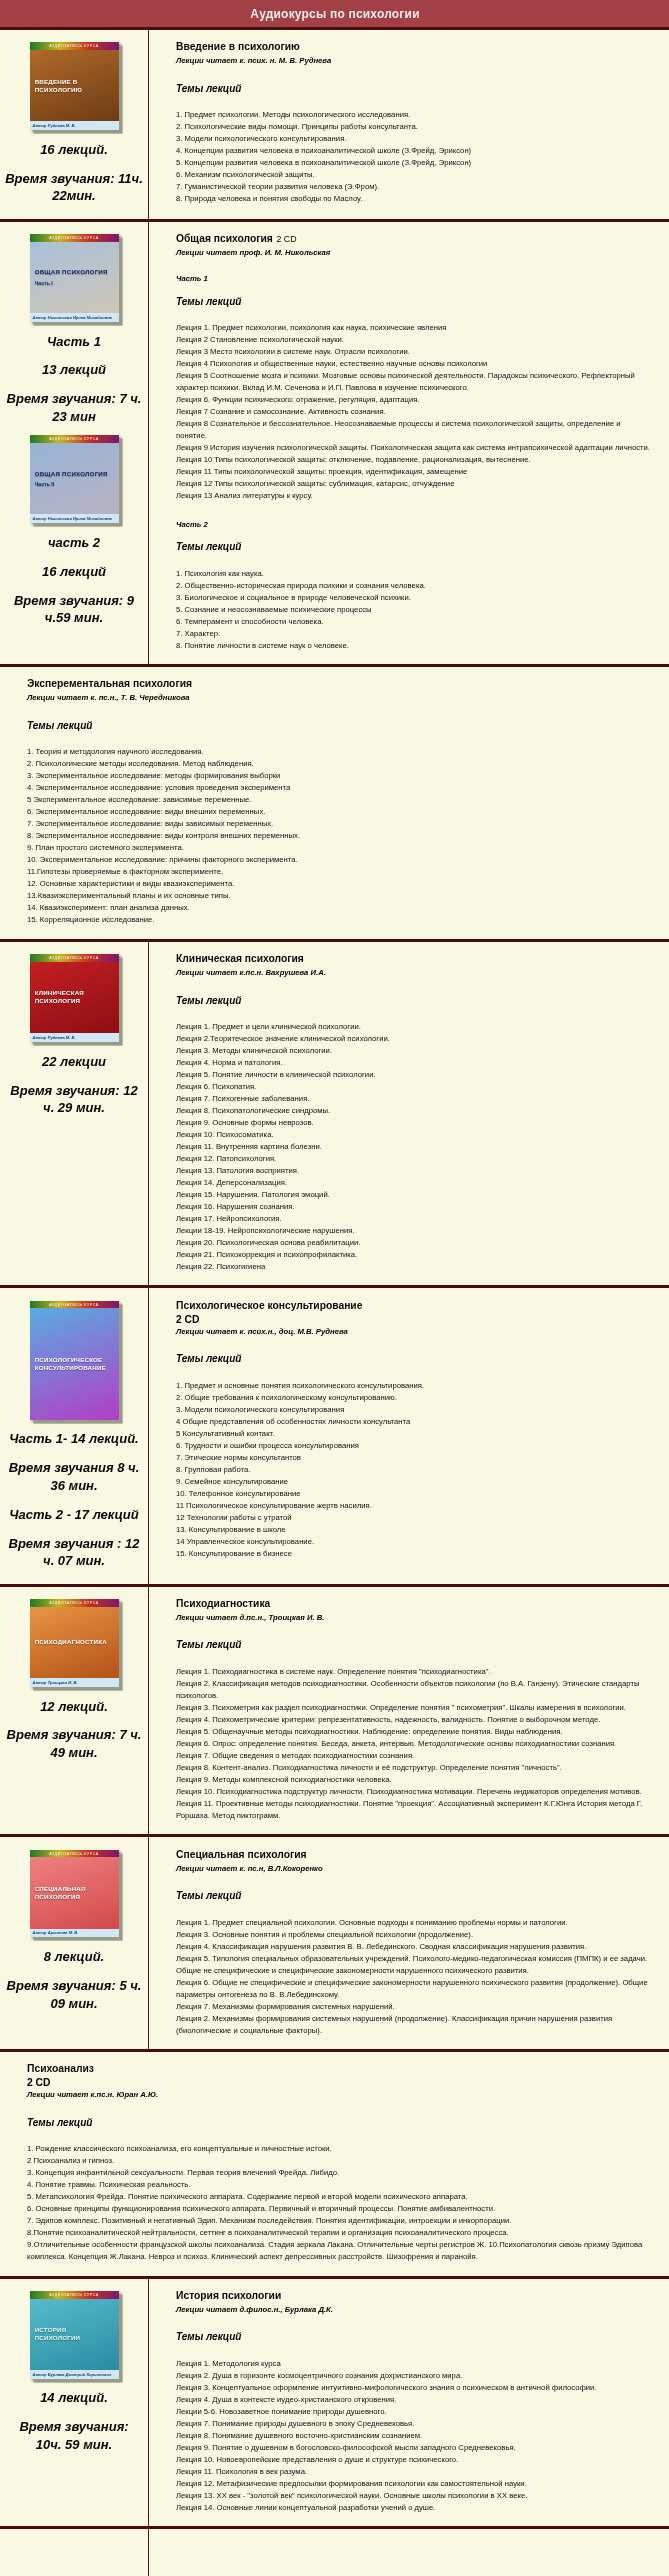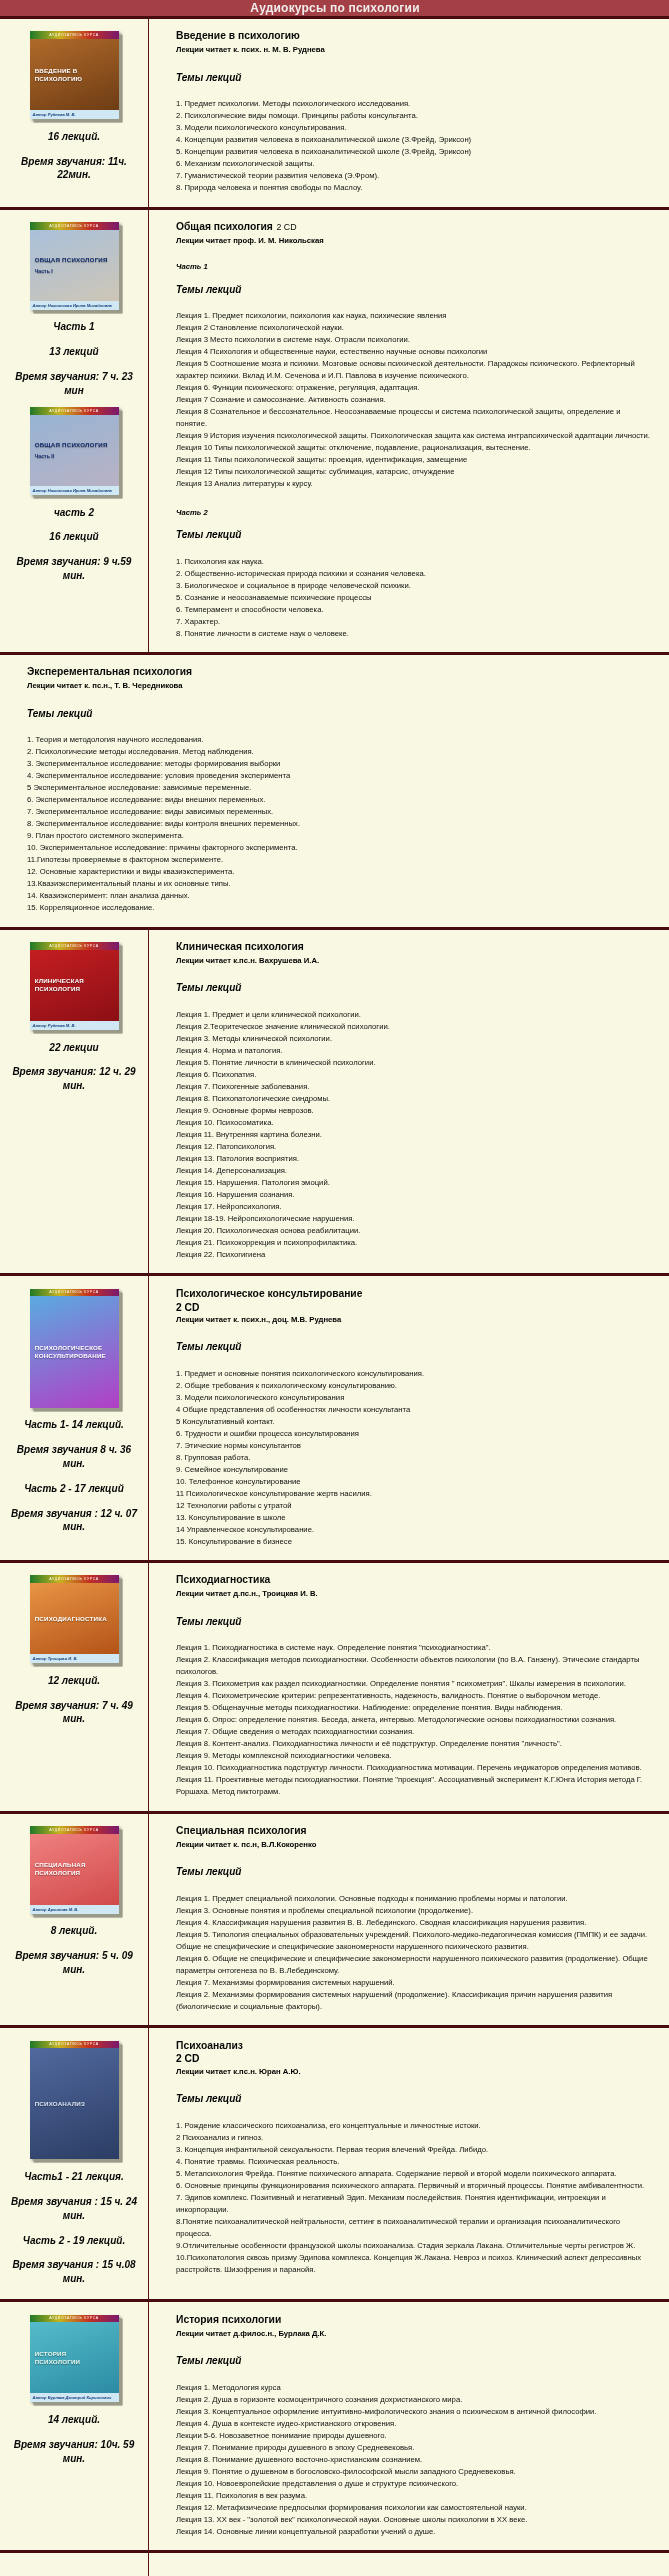--- a/index.html
+++ b/index.html
@@ -1,39 +1,39 @@
 <!DOCTYPE html>
 <html style="font-size:8.2px"><head>
 <meta charset="utf-8">
 <style>
   html,body{margin:0;padding:0;background:#efe8d8;}
   .page{position:relative;width:670px;height:3899px;margin:0 auto;background:#f9f8e2;overflow:hidden;font-family:"Liberation Sans",sans-serif;}
-  .header{height:16px;background:#a24046;display:flex;align-items:center;justify-content:center;}
+  .header{height:27px;background:#a24046;display:flex;align-items:center;justify-content:center;}
   .header span{color:#f2ecec;font-size:12px;font-weight:bold;letter-spacing:0.2px;}
   .row{display:flex;border-top:3.1px solid #480b0f;background:#f9f8e2;box-sizing:border-box;}
   .col-left{flex:0 0 149px;width:149px;border-right:1px solid #5a1216;box-sizing:border-box;
             padding:8.2px 3.1px;display:flex;flex-direction:column;align-items:center;}
   .col-right{flex:1;padding:11.3px 18.5px 12.4px 27px;box-sizing:border-box;}
   
   .cover{width:89px;margin:4.1px 0 5.2px;box-shadow:3.6px 3.6px 0 #9a9a88,1.5px 1.5px 2.6px rgba(0,0,0,.45);background:#222;}
   .cover-top{height:7.7px;background:linear-gradient(90deg,#1f7a28,#c8b21e,#c23022,#7a1a6e);
              color:#fff;font-size:3.6px;display:flex;align-items:center;justify-content:center;letter-spacing:0.6px;}
   .cover-main{height:63px;display:flex;flex-direction:column;justify-content:center;padding:4.1px 5.2px;box-sizing:content-box;}
   .cover.tall .cover-main{height:103px;}
   .cover-title{font-size:6.2px;font-weight:bold;line-height:1.3;letter-spacing:0.2px;text-shadow:0 0.5px 1px rgba(0,0,0,.35);}
   .cover-sub{font-size:5.2px;font-weight:bold;margin-top:3.6px;text-shadow:0 0.5px 1px rgba(0,0,0,.3);}
   .cover-strip{height:8.8px;background:#cfe8f4;color:#17407e;font-size:4.1px;font-style:italic;font-weight:bold;
                display:flex;align-items:center;padding:0 3.1px;}
   
-  .caption{font-size:10px;font-weight:bold;font-style:italic;color:#060606;text-align:center;margin:5.7px 2.1px;line-height:1.35;}
+  .caption{font-size:13px;font-weight:bold;font-style:italic;color:#060606;text-align:center;margin:5.7px 2.1px;line-height:1.35;}
   
   .title{margin:0;font-size:10.3px;font-weight:bold;color:#0a0a0a;line-height:1.25;}
   .suffix{font-weight:normal;font-size:8.8px;margin-left:3.6px;}
   .cd-line{font-size:10.3px;font-weight:bold;margin-top:1px;}
-  .author{font-size:7.7px;font-weight:bold;margin-top:2.1px;}
+  .author{font-size:7.7px;font-weight:bold;font-style:italic;margin-top:2.1px;}
   .topics-label{font-size:10px;font-weight:bold;font-style:italic;margin:17.5px 0 0;}
   .part-heading{font-size:7.7px;font-weight:bold;font-style:italic;margin:17.5px 0 0;}
   .part-heading + .topics-label{margin-top:12.4px;}
   .items{margin-top:15.5px;}
   .part-heading + .items,.topics-label + .items{margin-top:15.5px;}
   .item{font-size:7.7px;color:#101010;line-height:12px;margin:0;}
 </style>
 </head>
 <body>
 
@@ -303,32 +303,20 @@
               <div class="item">Лекция 4. Классификация нарушения развития В. В. Лебединского. Сводная классификация нарушения развития.</div>
               <div class="item">Лекция 5. Типология специальных образовательных учреждений. Психолого-медико-педагогическая комиссия (ПМПК) и ее задачи. Общие не специфические и специфические закономерности нарушенного психического развития.</div>
               <div class="item">Лекция 6. Общие не специфические и специфические закономерности нарушенного психического развития (продолжение). Общие параметры онтогенеза по В. В.Лебединскому.</div>
               <div class="item">Лекция 7. Механизмы формирования системных нарушений.</div>
               <div class="item">Лекция 2. Механизмы формирования системных нарушений (продолжение). Классификация причин нарушения развития (биологические и социальные факторы).</div>
             </div>
           </div>
     </div>
   </section>
       <section class="row" style="min-height: 198px;">
-    <div class="col-left">
-          <div class="cover tall">
-            <div class="cover-top">АУДИОЗАПИСЬ КУРСА</div>
-            <div class="cover-main" style="background: linear-gradient(160deg, rgb(81, 105, 159), rgb(43, 61, 99));">
-              <div class="cover-title" style="color: rgb(220, 228, 244);">ПСИХОАНАЛИЗ</div>
-            </div>
-          </div>
-          <div class="caption">Часть1 - 21 лекция.</div>
-          <div class="caption">Время звучания : 15 ч. 24 мин.</div>
-          <div class="caption">Часть 2 - 19 лекций.</div>
-          <div class="caption">Время звучания : 15 ч.08 мин.</div>
-        </div>
     <div class="col-right">
       <h2 class="title"><span class="t">Психоанализ</span></h2>
       <div class="cd-line">2 CD</div>
       <div class="author">Лекции читает к.пс.н. Юран А.Ю.</div>
       <div class="parts">
             <div class="topics-label">Темы лекций</div>
             <div class="items">
               <div class="item">1. Рождение классического психоанализа, его концептуальные и личностные истоки.</div>
               <div class="item">2 Психоанализ и гипноз.</div>
               <div class="item">3. Концепция инфантильной сексуальности. Первая теория влечений Фрейда. Либидо.</div>

